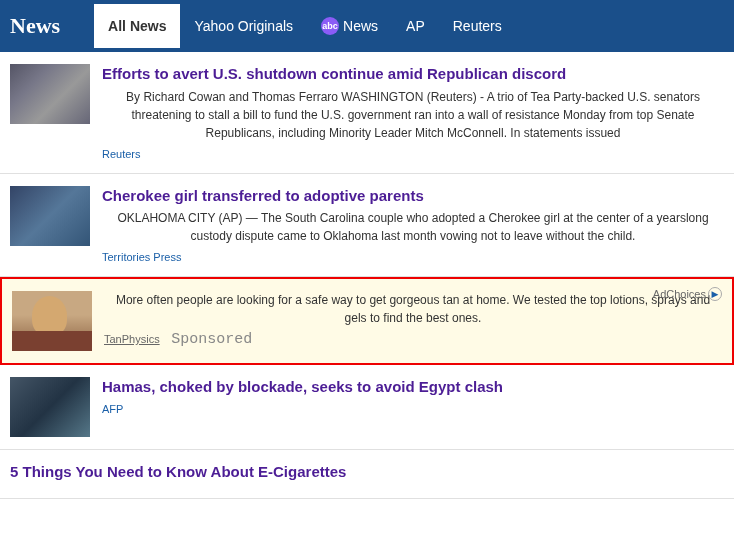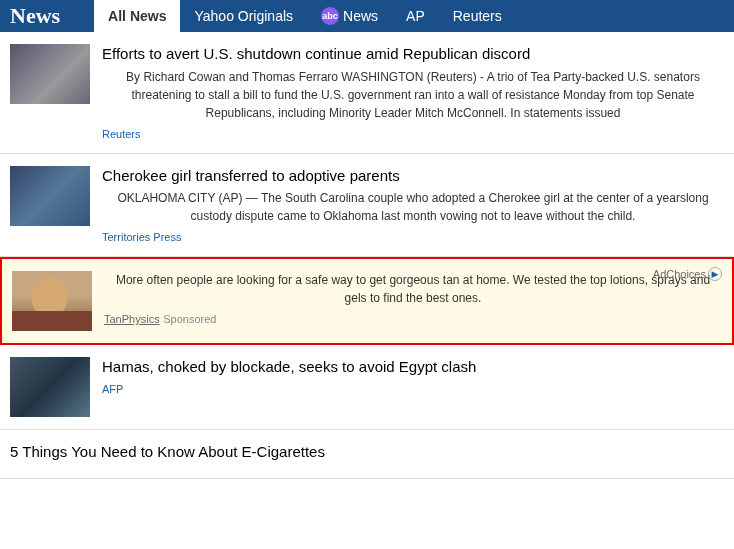--- a/index.html
+++ b/index.html
@@ -9,21 +9,21 @@
       background: #fff;
       width: 734px;
     }
 
     
     .nav-bar {
       background: #1a4f8a;
       display: flex;
       align-items: center;
       padding: 0 10px;
-      height: 32px;
+      height: 52px;
     }
     .nav-logo {
       display: flex;
       align-items: center;
       margin-right: 6px;
     }
     .nav-logo-text {
       color: #fff;
       font-size: 22px;
       font-weight: bold;
@@ -87,22 +87,22 @@
       background: #bbb;
       display: flex;
       align-items: center;
       justify-content: center;
     }
     .article-content {
       flex: 1;
     }
     .article-title {
       font-size: 15px;
-      font-weight: normal;
-      color: #000000;
+      font-weight: bold;
+      color: #4c1d95;
       margin-bottom: 4px;
       line-height: 1.3;
       cursor: pointer;
     }
     .article-desc {
       font-size: 12px;
       color: #333;
       line-height: 1.5;
       margin-bottom: 4px;
       text-align: center;
@@ -132,22 +132,23 @@
       border: 1px solid #aaa;
       border-radius: 50%;
       display: flex;
       align-items: center;
       justify-content: center;
       font-size: 9px;
       color: #1a5fa8;
     }
     .sponsored-label {
       color: #888;
-      font-size: 11px;
-      margin-left: 0;
+      font-size: 15px;
+      margin-left: 8px;
+      font-family: Liberation Mono, monospace;
     }
     
     .article-no-thumb {
       padding: 12px 10px;
       border-bottom: 1px solid #e0e0e0;
     }
     
     .thumb-1 {
       background: linear-gradient(135deg, #556, #778 30%, #999 60%, #667);
     }

